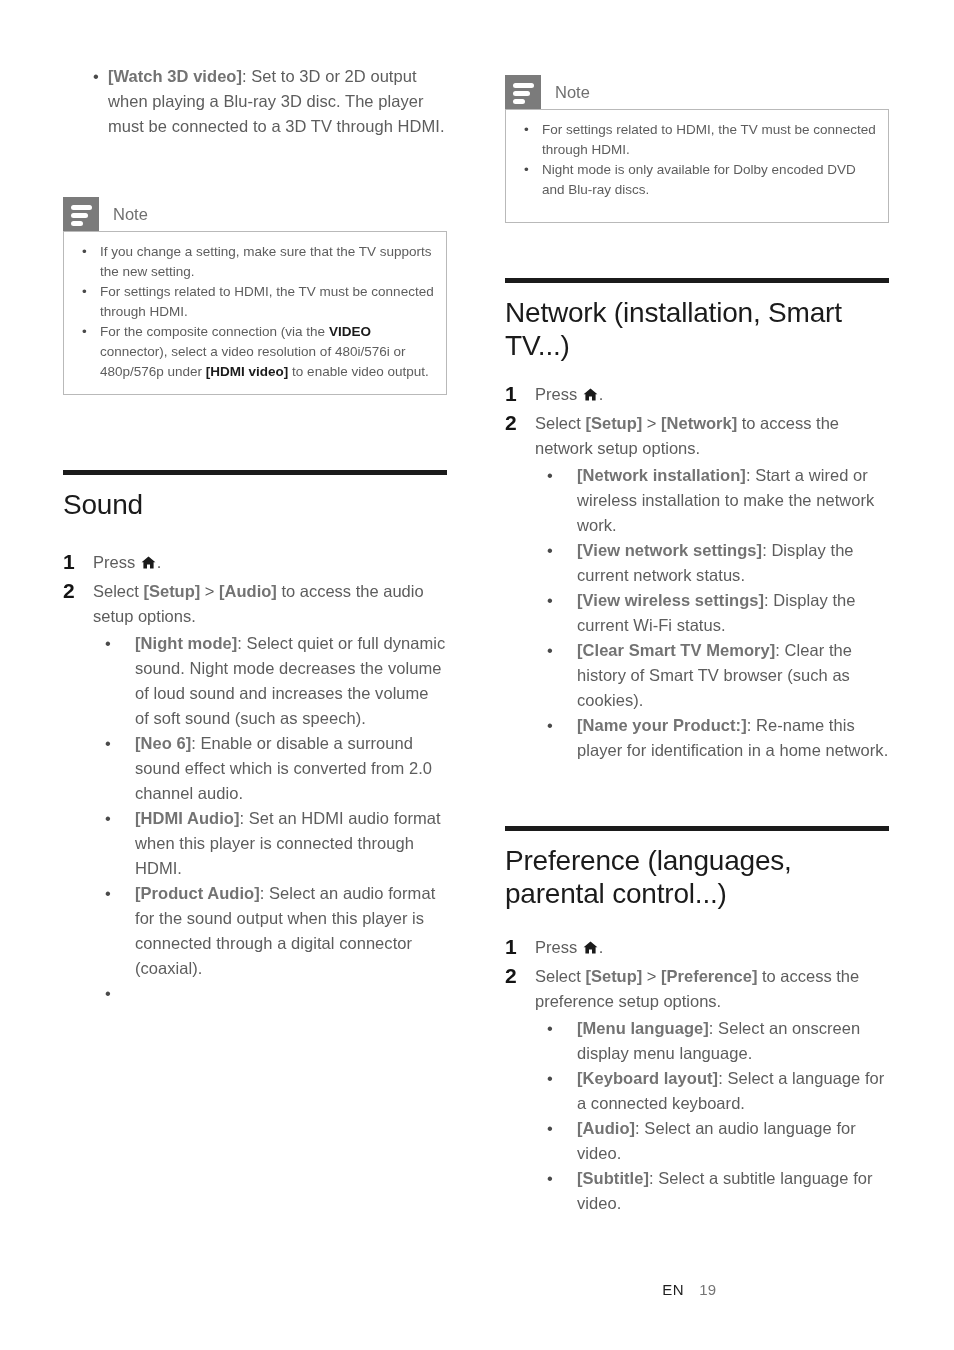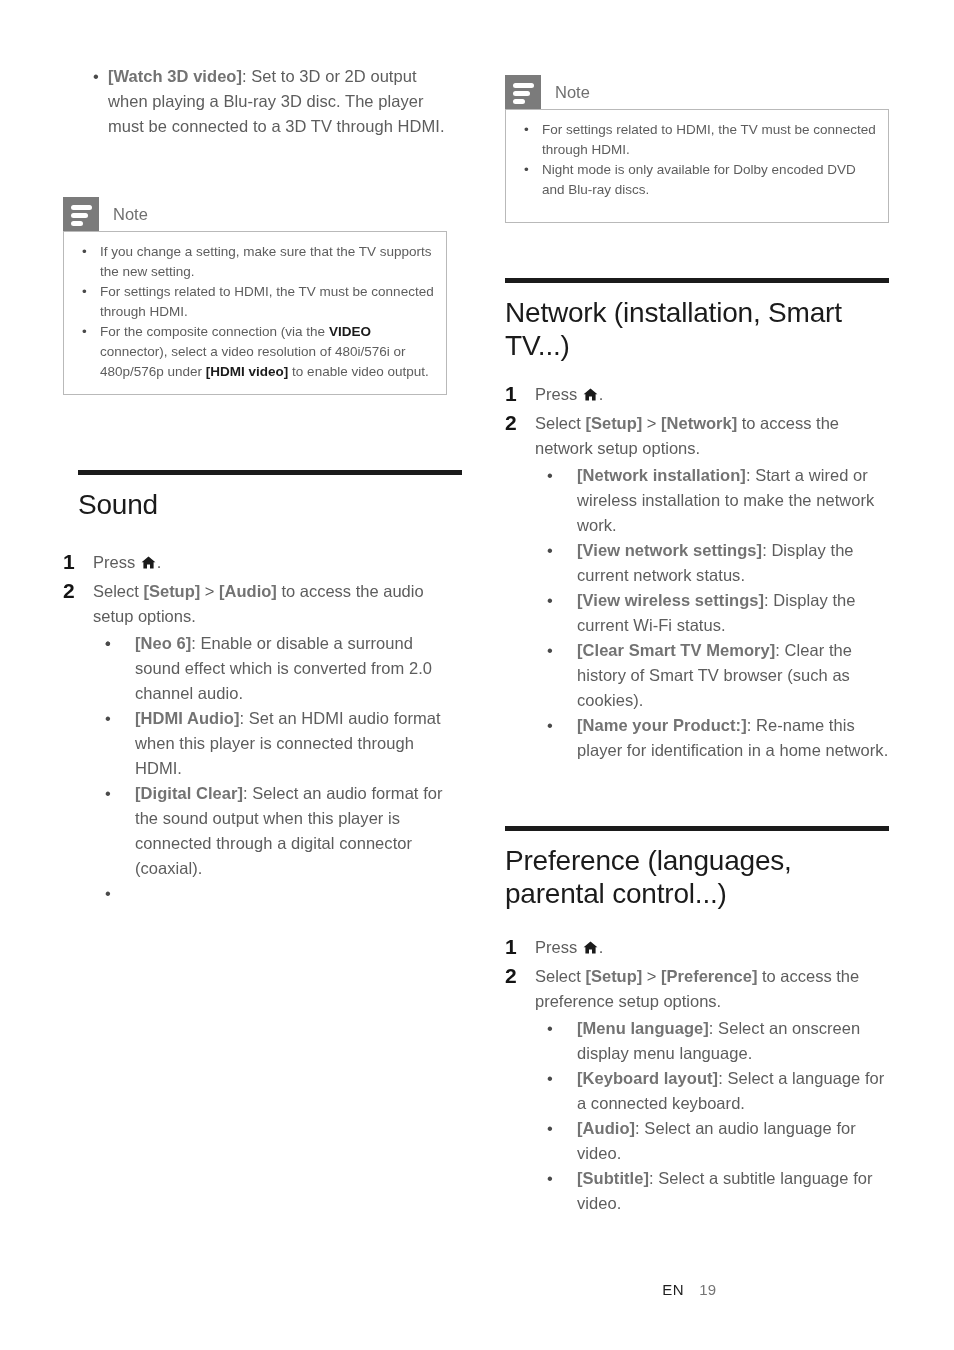--- a/index.html
+++ b/index.html
@@ -237,21 +237,21 @@
             <span>For settings related to HDMI, the TV must be connected through HDMI.</span>
           </li>
           <li>
             <span class="dot">•</span>
             <span><span>For the composite connection (via the </span><b>VIDEO</b><span> connector), select a video resolution of 480i/576i or 480p/576p under </span><b>[HDMI video]</b><span> to enable video output.</span></span>
           </li>
         </ul>
       </div>
     </div>
 
-    <div class="sec" style="position:absolute; left:0; top:470px;margin-left:15px;">
+    <div class="sec" style="position:absolute; left:0; top:470px;">
       <div class="sec-rule"></div>
       <div class="sec-title">Sound</div>
     </div>
 
     <div style="position:absolute; left:0; top:550px; width:384px;">
       <ol class="steps">
         <li>
           <span class="num">1</span>
           <span class="step-txt"><span>Press </span><span class="home-ico"><svg width="15" height="13" viewBox="0 0 15 13">
                   <path d="M7.5 0.4 L0.6 6.2 L2.4 6.2 L2.4 12.6 L6.0 12.6 L6.0 8.6 L9.0 8.6 L9.0 12.6 L12.6 12.6 L12.6 6.2 L14.4 6.2 Z" fill="#1b1b1b"></path>
@@ -259,32 +259,33 @@
         </li>
         <li style="margin-top:4px;">
           <span class="num">2</span>
           <span class="step-txt"><span>Select </span><b>[Setup]</b><span> &gt; </span><b>[Audio]</b><span> to access the audio setup options.</span></span>
         </li>
       </ol>
 
       <ul class="blist sub" style="margin-top:2px;">
         <li>
           <span class="dot">•</span>
+          <span class="body-txt"><b class="lbl">[Night mode]</b><span>: Select quiet or full dynamic sound. Night mode decreases the volume of loud sound and increases the volume of soft sound (such as speech).</span></span>
         </li>
         <li>
           <span class="dot">•</span>
           <span class="body-txt"><b class="lbl">[Neo 6]</b><span>: Enable or disable a surround sound effect which is converted from 2.0 channel audio.</span></span>
         </li>
         <li>
           <span class="dot">•</span>
           <span class="body-txt"><b class="lbl">[HDMI Audio]</b><span>: Set an HDMI audio format when this player is connected through HDMI.</span></span>
         </li>
         <li>
           <span class="dot">•</span>
-          <span class="body-txt"><b class="lbl">[Digital Clear]</b><span>: Select an audio format for the sound output when this player is connected through a digital connector (coaxial).</span></span>
+          <span class="body-txt"><b class="lbl">[Product Audio]</b><span>: Select an audio format for the sound output when this player is connected through a digital connector (coaxial).</span></span>
         </li>
         <li>
           <span class="dot">•</span>
         </li>
       </ul>
     </div>
   </div>
 
   <div class="col col-right">
 

